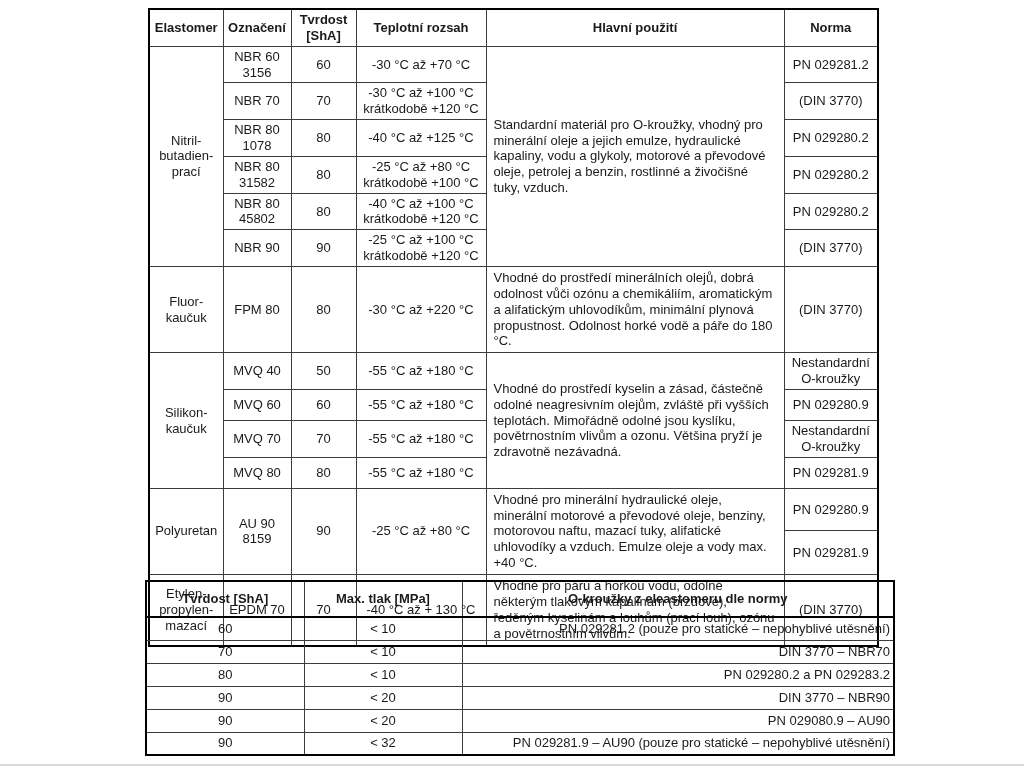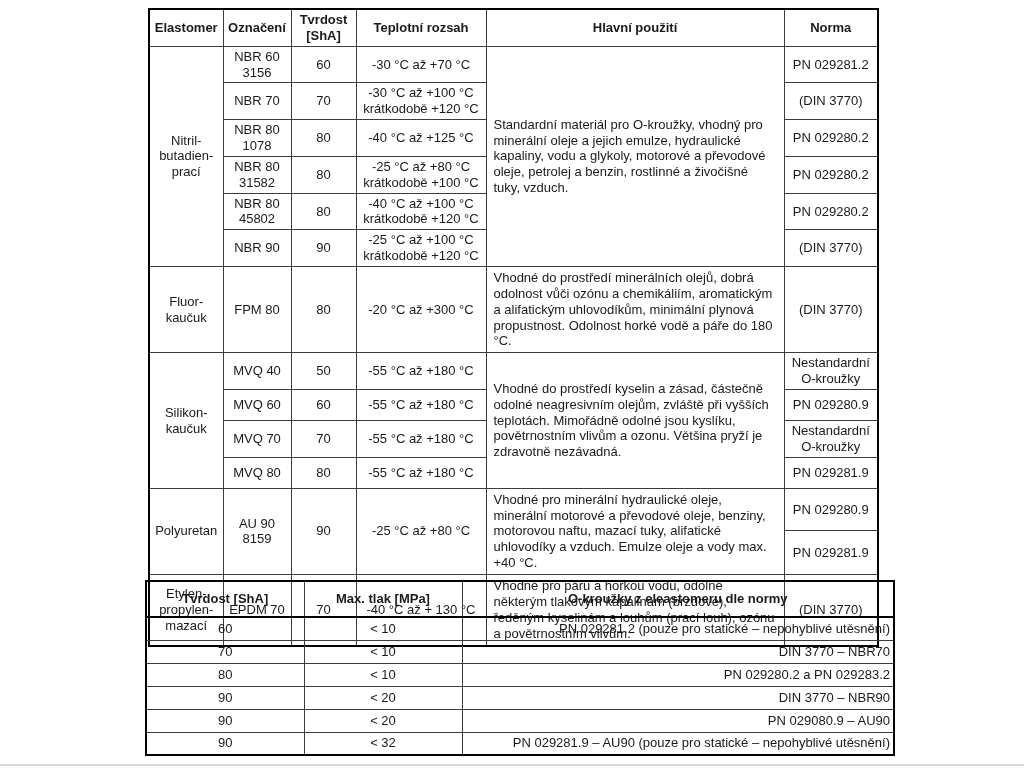--- a/index.html
+++ b/index.html
@@ -134,21 +134,21 @@
         <td class="pre">-25 °C až +100 °C
 krátkodobě +120 °C</td>
         <td class="pre">(DIN 3770)</td>
       </tr>
 
       <tr style="height:82px;">
         <td class="pre">Fluor-
 kaučuk</td>
         <td class="pre">FPM 80</td>
         <td>80</td>
-        <td class="pre">-20 °C až +300 °C</td>
+        <td class="pre">-30 °C až +220 °C</td>
         <td class="usage">Vhodné do prostředí minerálních olejů, dobrá odolnost vůči ozónu a chemikáliím, aromatickým a alifatickým uhlovodíkům, minimální plynová propustnost. Odolnost horké vodě a páře do 180 °C.</td>
         <td class="pre">(DIN 3770)</td>
       </tr>
 
       <tr style="height:30px;">
         <td class="pre" rowspan="4">Silikon-
 kaučuk</td>
         <td class="pre">MVQ 40</td>
         <td>50</td>
         <td class="pre">-55 °C až +180 °C</td>

